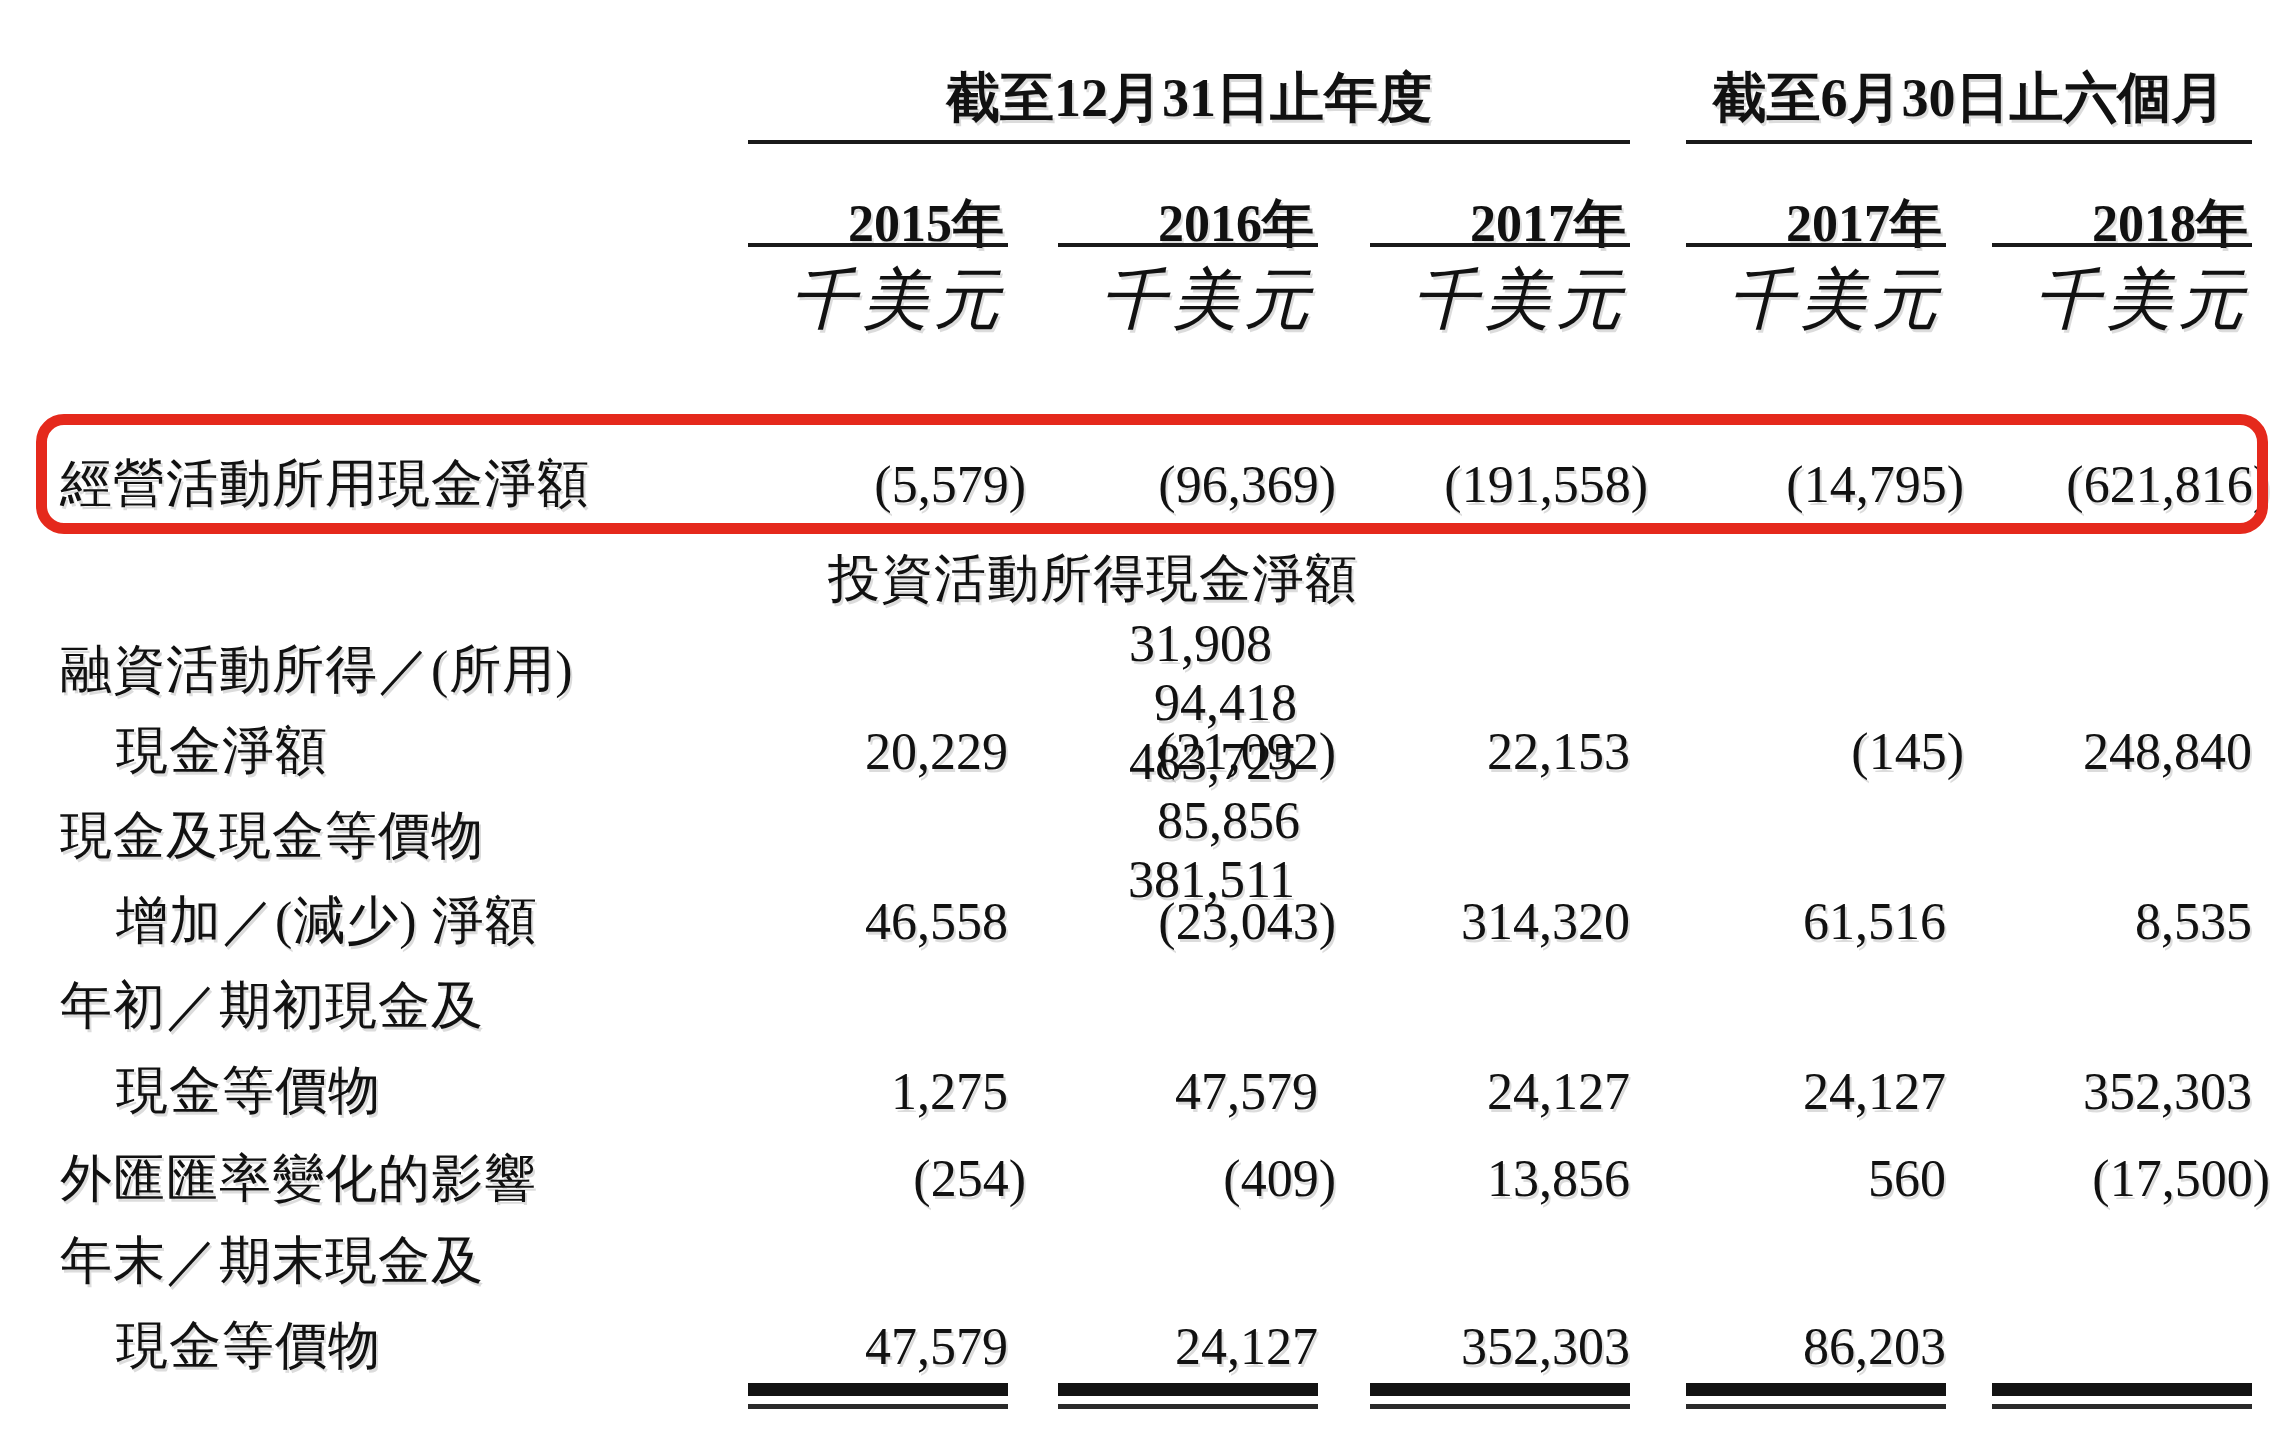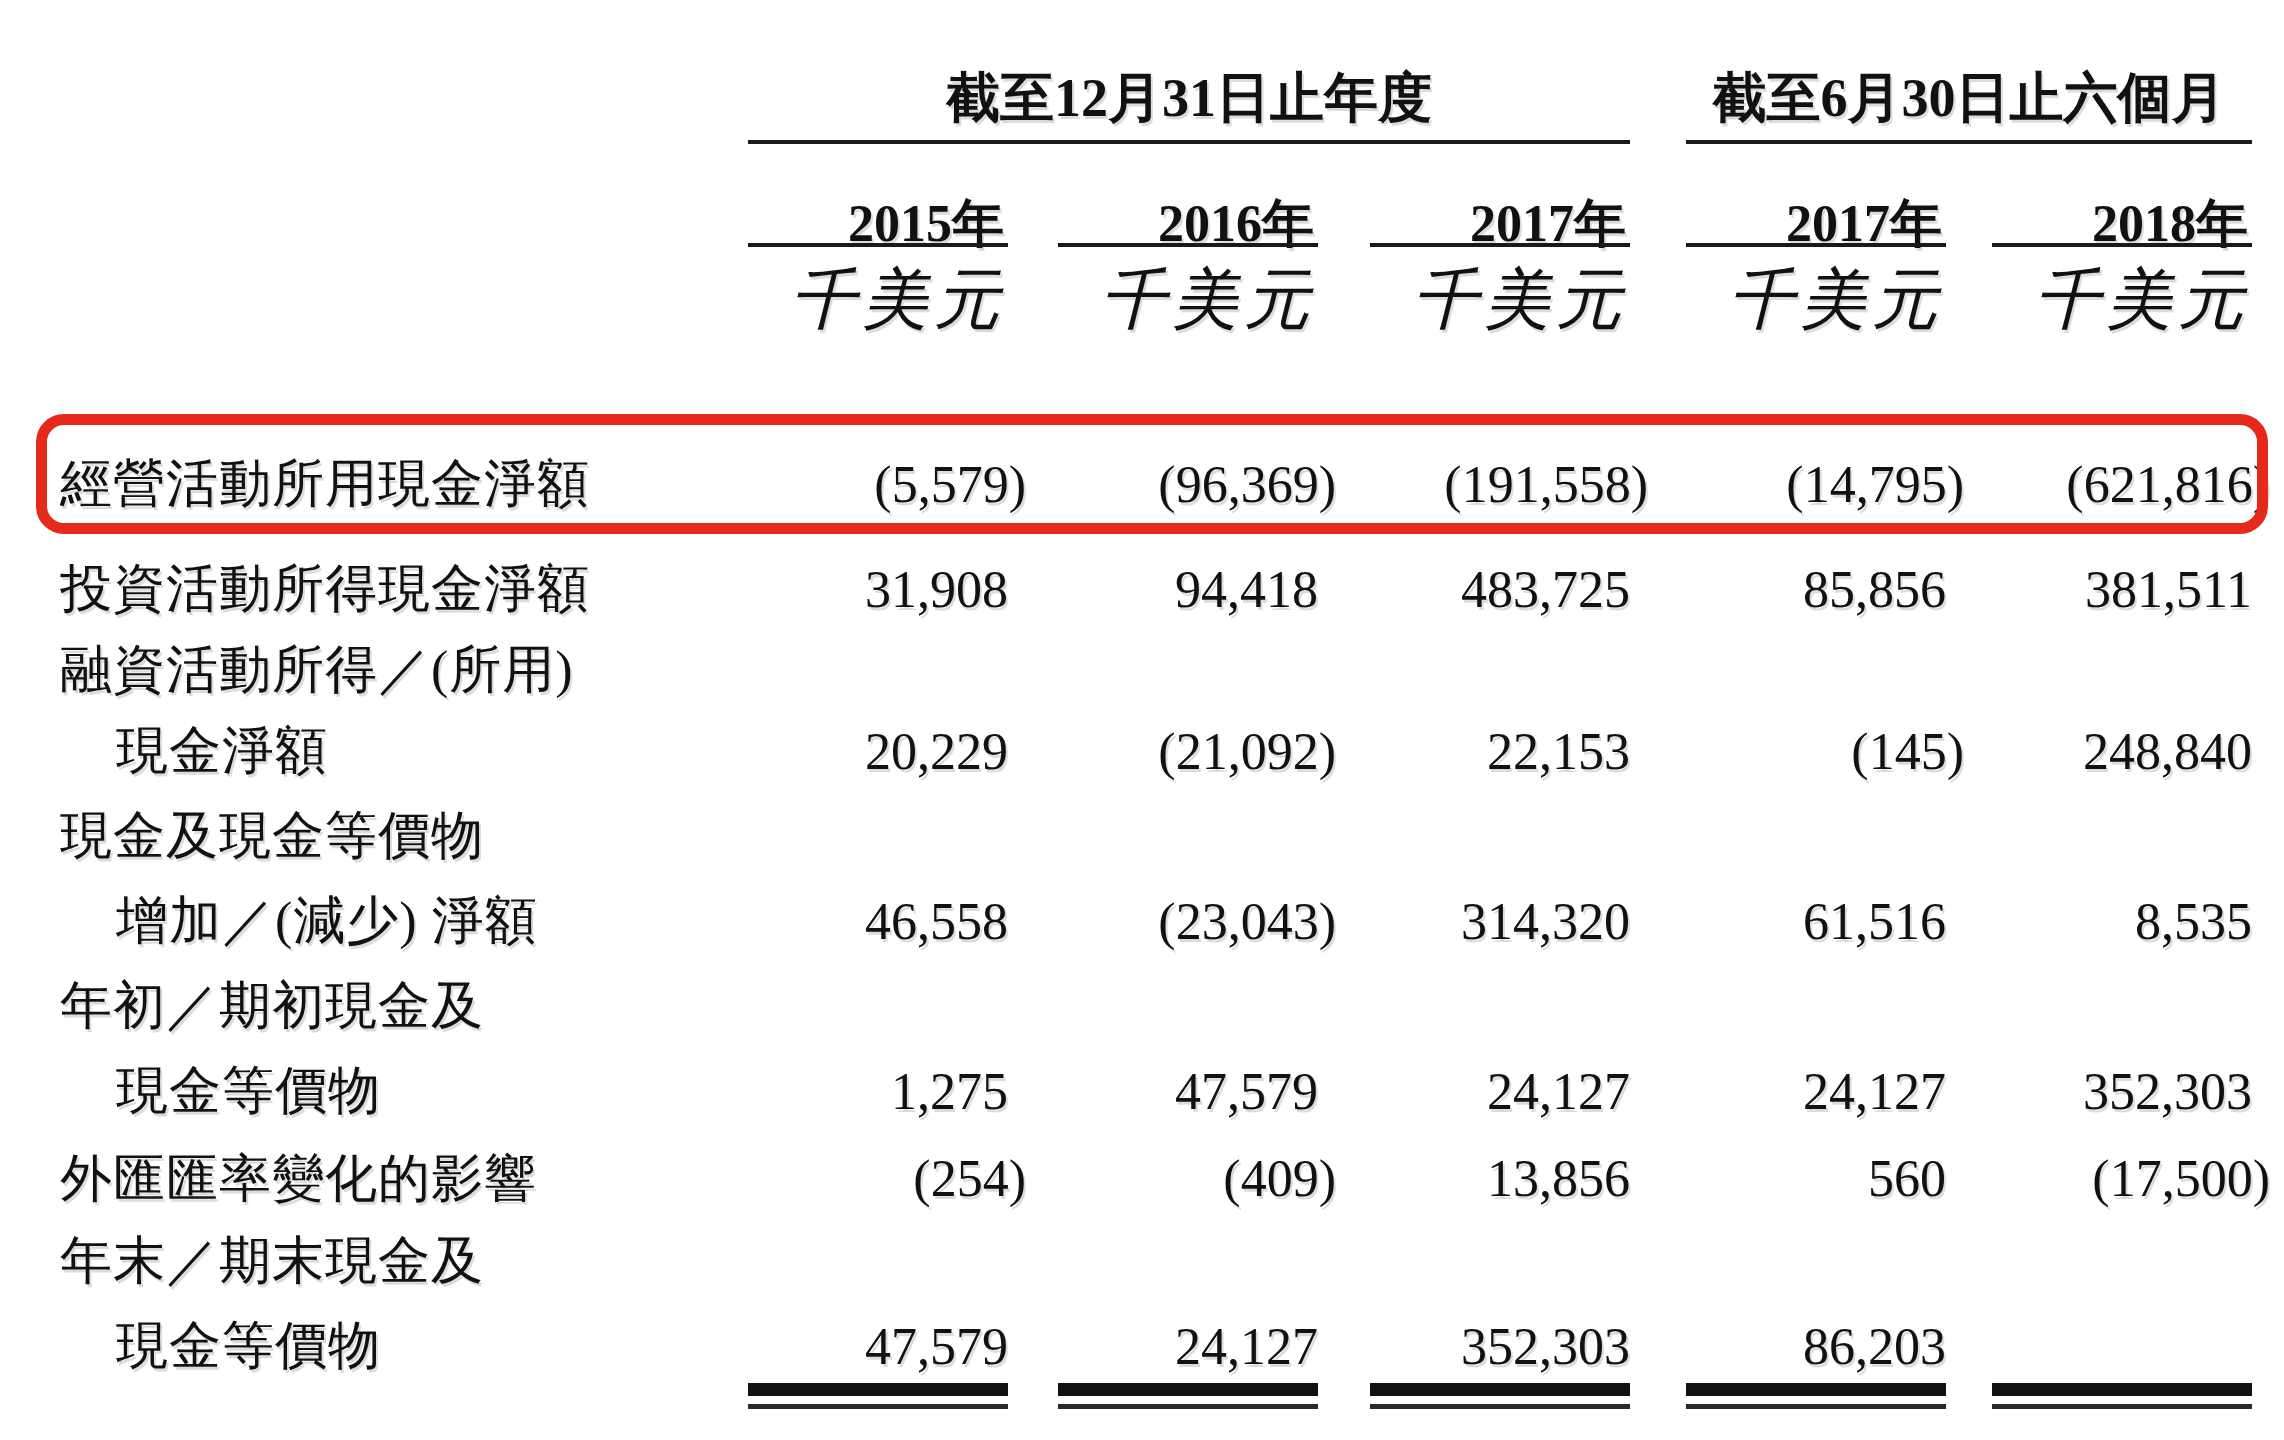--- a/index.html
+++ b/index.html
@@ -73,21 +73,21 @@
 
     <div class="row" style="height:120px;padding-top:10px;">
       <div class="lbl">經營活動所用現金淨額</div>
       <div class="c c1 num neg">(5,579)</div>
       <div class="c c2 num neg">(96,369)</div>
       <div class="c c3 num neg">(191,558)</div>
       <div class="c c4 num neg">(14,795)</div>
       <div class="c c5 num neg">(621,816)</div>
     </div>
 
-    <div class="row" style="height:90px;">
+    <div class="row" style="height:90px;flex-direction:column;">
       <div class="lbl">投資活動所得現金淨額</div>
       <div class="c c1 num">31,908</div>
       <div class="c c2 num">94,418</div>
       <div class="c c3 num">483,725</div>
       <div class="c c4 num">85,856</div>
       <div class="c c5 num">381,511</div>
     </div>
 
     <div class="row" style="height:72px;">
       <div class="lbl">融資活動所得／(所用)</div>

